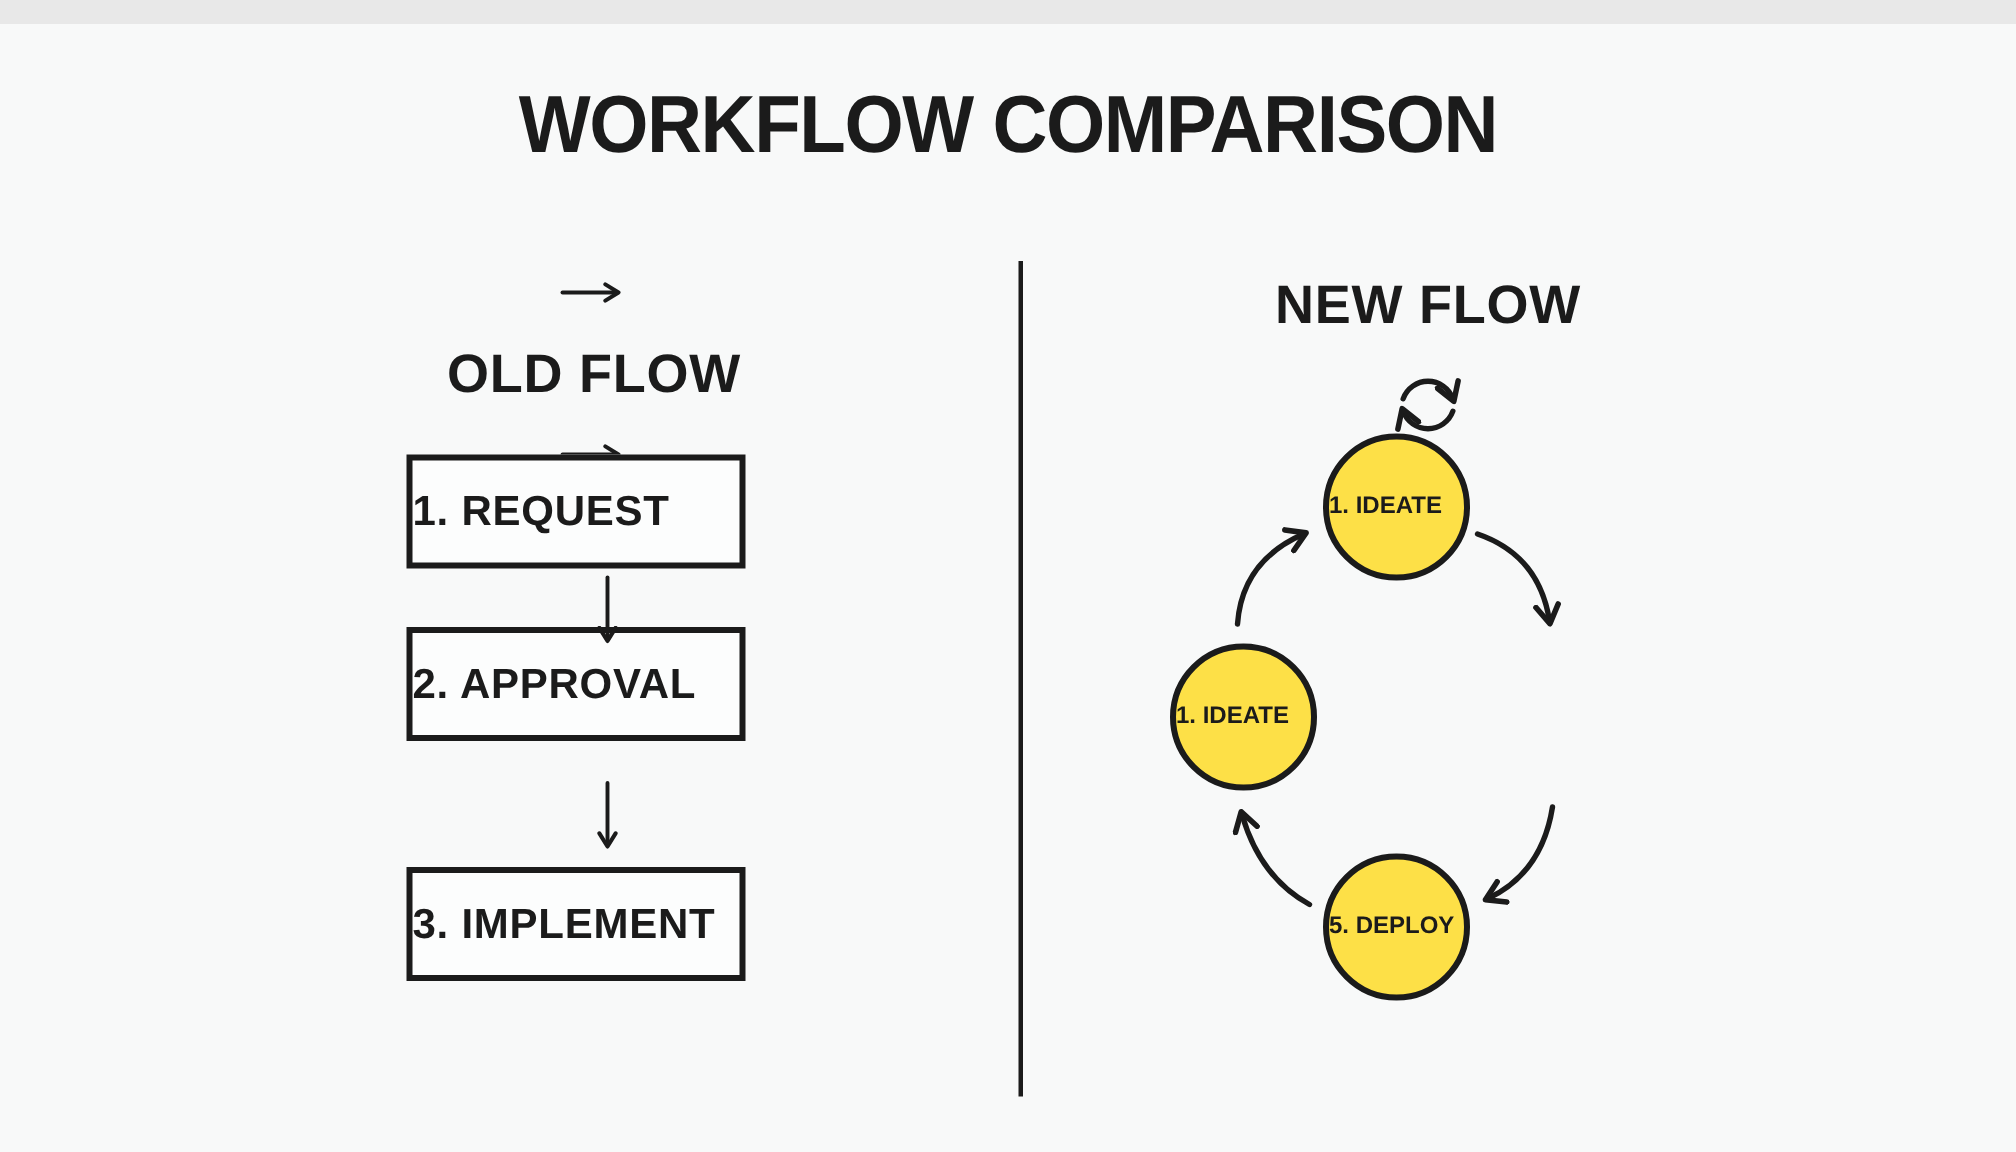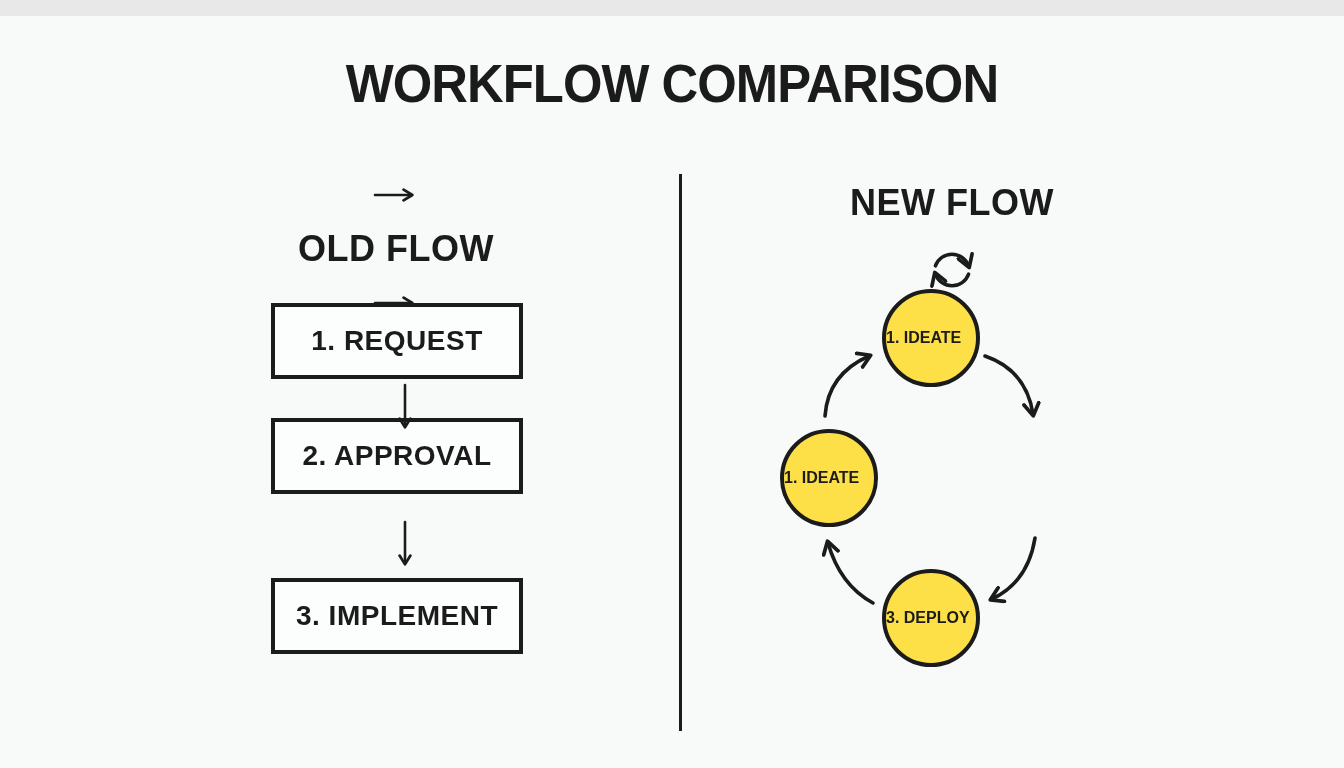--- a/index.html
+++ b/index.html
@@ -17,23 +17,23 @@
   }
   .flow-heading {
     position:absolute; top:166px; display:flex; align-items:center;
     gap:20px; font-size:36px; font-weight:bold;
     letter-spacing:0.5px; white-space:nowrap;flex-direction:column;
   }
   .old-heading { left:196px; width:400px; }
   .new-heading { left:772px; width:360px; }
   .divider { position:absolute; left:679px; top:158px; width:3px; height:557px; background:var(--ink); }
   .box {
-    position:absolute; left:271px; width:252px; height:76px;
+    position:absolute; left:271px; width:226px; height:76px;
     border:4px solid var(--ink); background:#fcfdfd;
-    display:flex; align-items:center; justify-content:center;
+    display:flex; align-items:center; justify-content:flex-start;
     font-size:28px; font-weight:bold; letter-spacing:0.5px; white-space:nowrap;
   }
   .box-1 { top:287px; } .box-2 { top:402px; } .box-3 { top:562px; }
   .circle {
     position:absolute; width:98px; height:98px; border:4px solid var(--ink);
     border-radius:50%; background:#fde047;
     display:flex; align-items:center; justify-content:flex-start;
     font-size:16px; font-weight:bold; white-space:nowrap;
   }
   .node-top    { left:882px; top:273px; }
@@ -85,21 +85,21 @@
     <span>2. APPROVAL</span>
   </div>
   <div class="box box-3">
     <span>3. IMPLEMENT</span>
   </div>
 
   <div class="circle node-top">
     <span>1. IDEATE</span>
   </div>
   <div class="circle node-bottom">
-    <span>3. DEPLOY</span>
+    <span>5. DEPLOY</span>
   </div>
   <div class="circle node-left">
     <span>1. IDEATE</span>
   </div>
 
   <svg class="overlay" width="1344" height="768" viewBox="0 0 1344 768">
 
     <path d="M405,369 L405,410" fill="none" stroke="#1b1b1b" stroke-width="2.6" stroke-linecap="round" marker-end="url(#ah)"></path>
     <path d="M405,506 L405,547" fill="none" stroke="#1b1b1b" stroke-width="2.6" stroke-linecap="round" marker-end="url(#ah)"></path>
 

